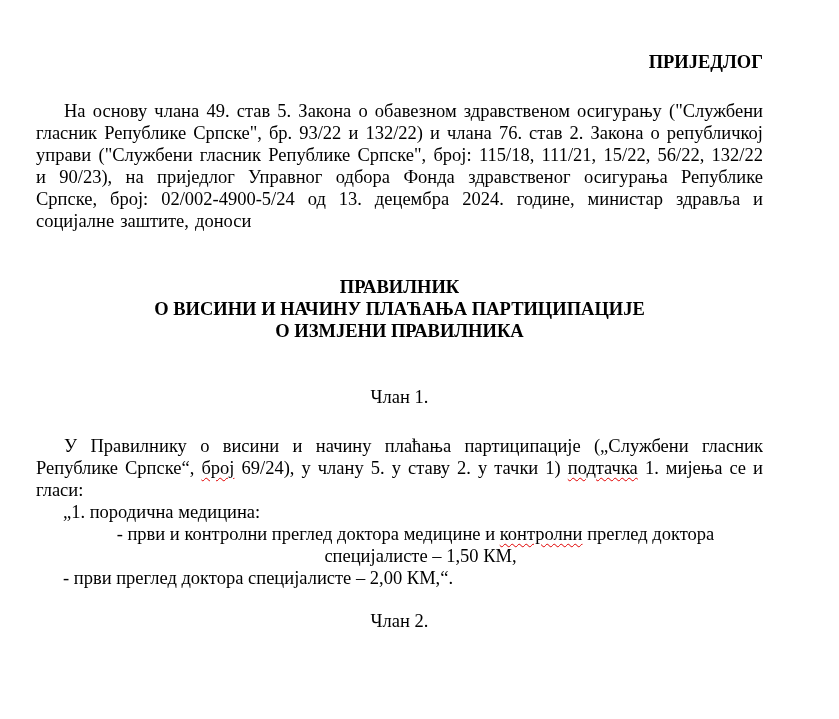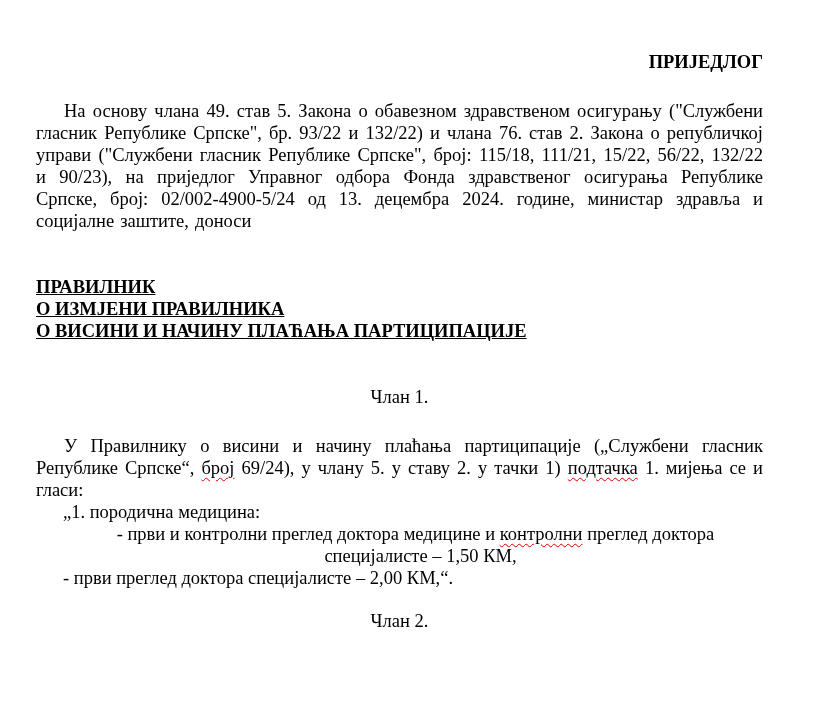--- a/index.html
+++ b/index.html
@@ -21,22 +21,22 @@
     font-weight: bold;
   }
   .justify {
     text-align: justify;
     word-spacing: 1.5px;
   }
   .indent { text-indent: 28px; }
   .preamble { margin-top: 27px; }
   .title-block {
     margin-top: 44px;
+    text-align: center;
     font-weight: bold;
-    text-decoration: underline;
   }
   .article-heading {
     margin-top: 44px;
     text-align: center;
   }
   .article-heading.second { margin-top: 21px; }
   .article-para { margin-top: 27px; }
   .quote-intro { margin-left: 27px; }
   .list-item-hang {
     margin-left: 42px;
@@ -57,22 +57,22 @@
 <body>
 
 <div class="page">
 
   <p class="proposal">ПРИЈЕДЛОГ</p>
 
   <p class="preamble justify indent">На основу члана 49. став 5. Закона о обавезном здравственом осигурању ("Службени гласник Републике Српске", бр. 93/22 и 132/22) и члана 76. став 2. Закона о републичкој управи ("Службени гласник Републике Српске", број: 115/18, 111/21, 15/22, 56/22, 132/22 и 90/23), на приједлог Управног одбора Фонда здравственог осигурања Републике Српске, број: 02/002-4900-5/24 од 13. децембра 2024. године, министар здравља и социјалне заштите, доноси</p>
 
   <div class="title-block">
     <div>ПРАВИЛНИК</div>
+    <div>О ВИСИНИ И НАЧИНУ ПЛАЋАЊА ПАРТИЦИПАЦИЈЕ</div>
     <div>О ИЗМЈЕНИ ПРАВИЛНИКА</div>
-    <div>О ВИСИНИ И НАЧИНУ ПЛАЋАЊА ПАРТИЦИПАЦИЈЕ</div>
   </div>
 
   <p class="article-heading">Члан 1.</p>
 
   <p class="article-para justify indent"><span>У Правилнику о висини и начину плаћања партиципације („Службени гласник Републике Српске“, </span><span class="misspell">број</span><span> 69/24), у члану 5. у ставу 2. у тачки 1) </span><span class="misspell">подтачка</span><span> 1. мијења се и гласи:</span></p>
 
   <p class="quote-intro">„1. породична медицина:</p>
 
   <p class="list-item-hang"><span>- први и контролни преглед доктора медицине и </span><span class="misspell">контролни</span><span> преглед доктора специјалисте – 1,50 КМ,</span></p>
 

